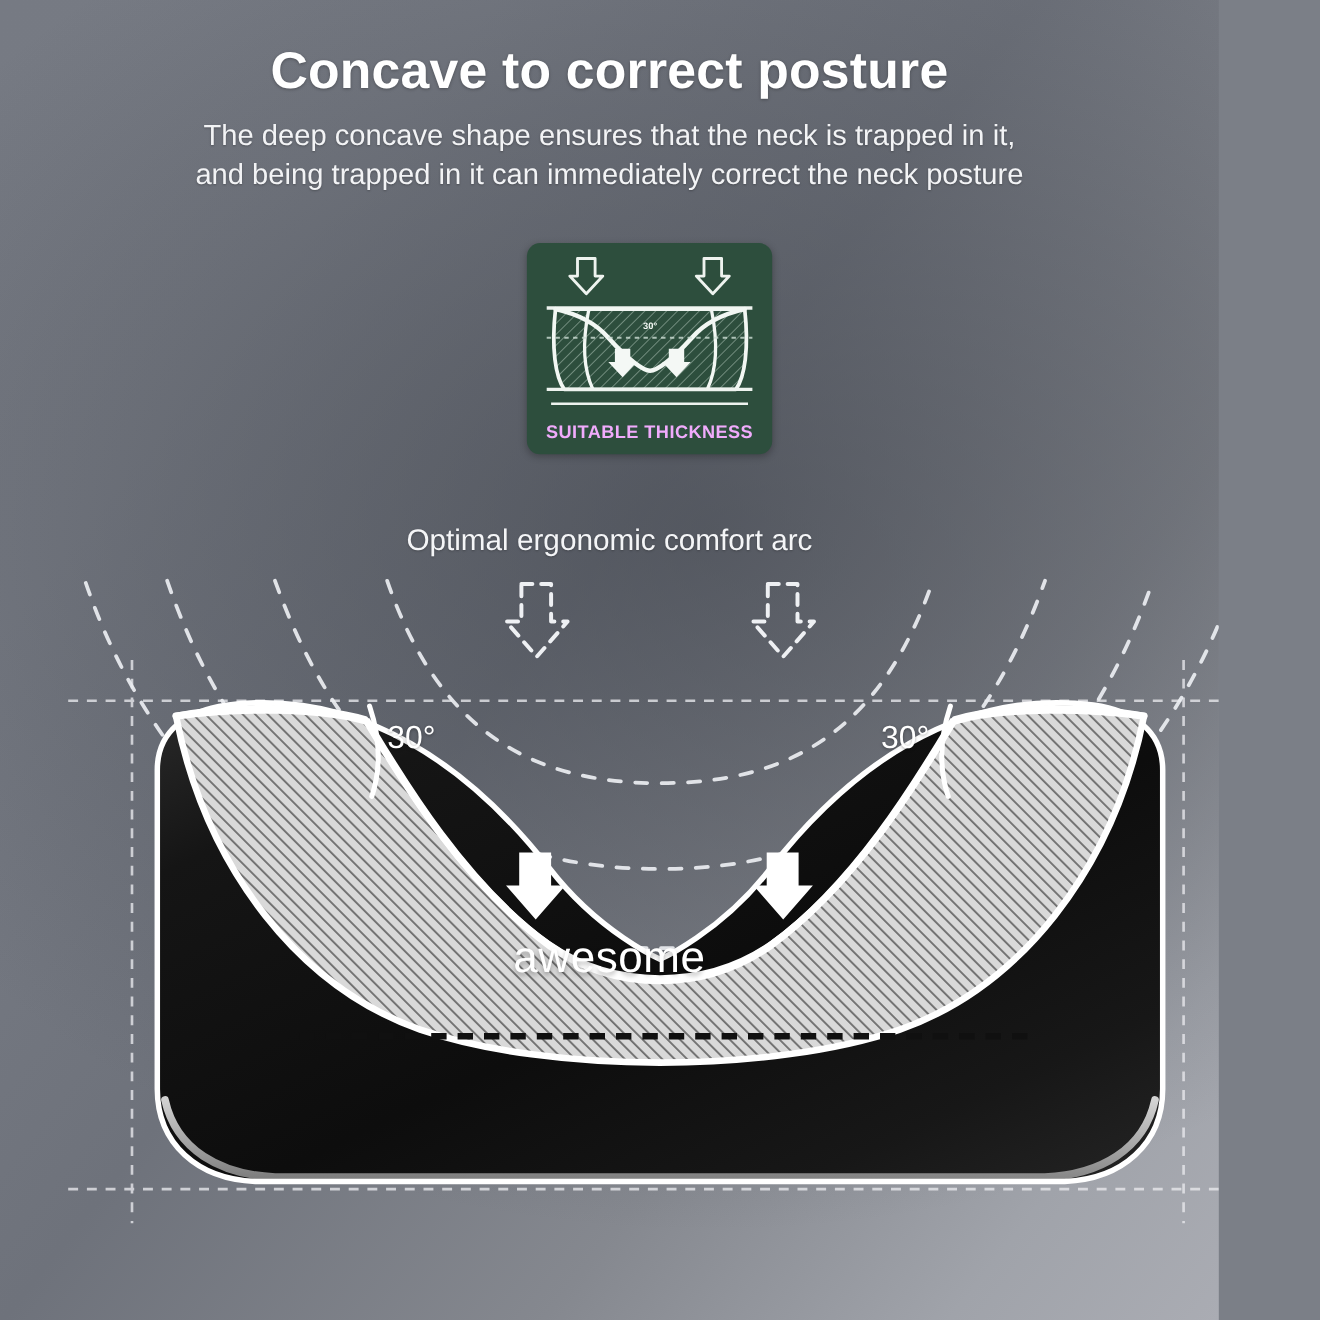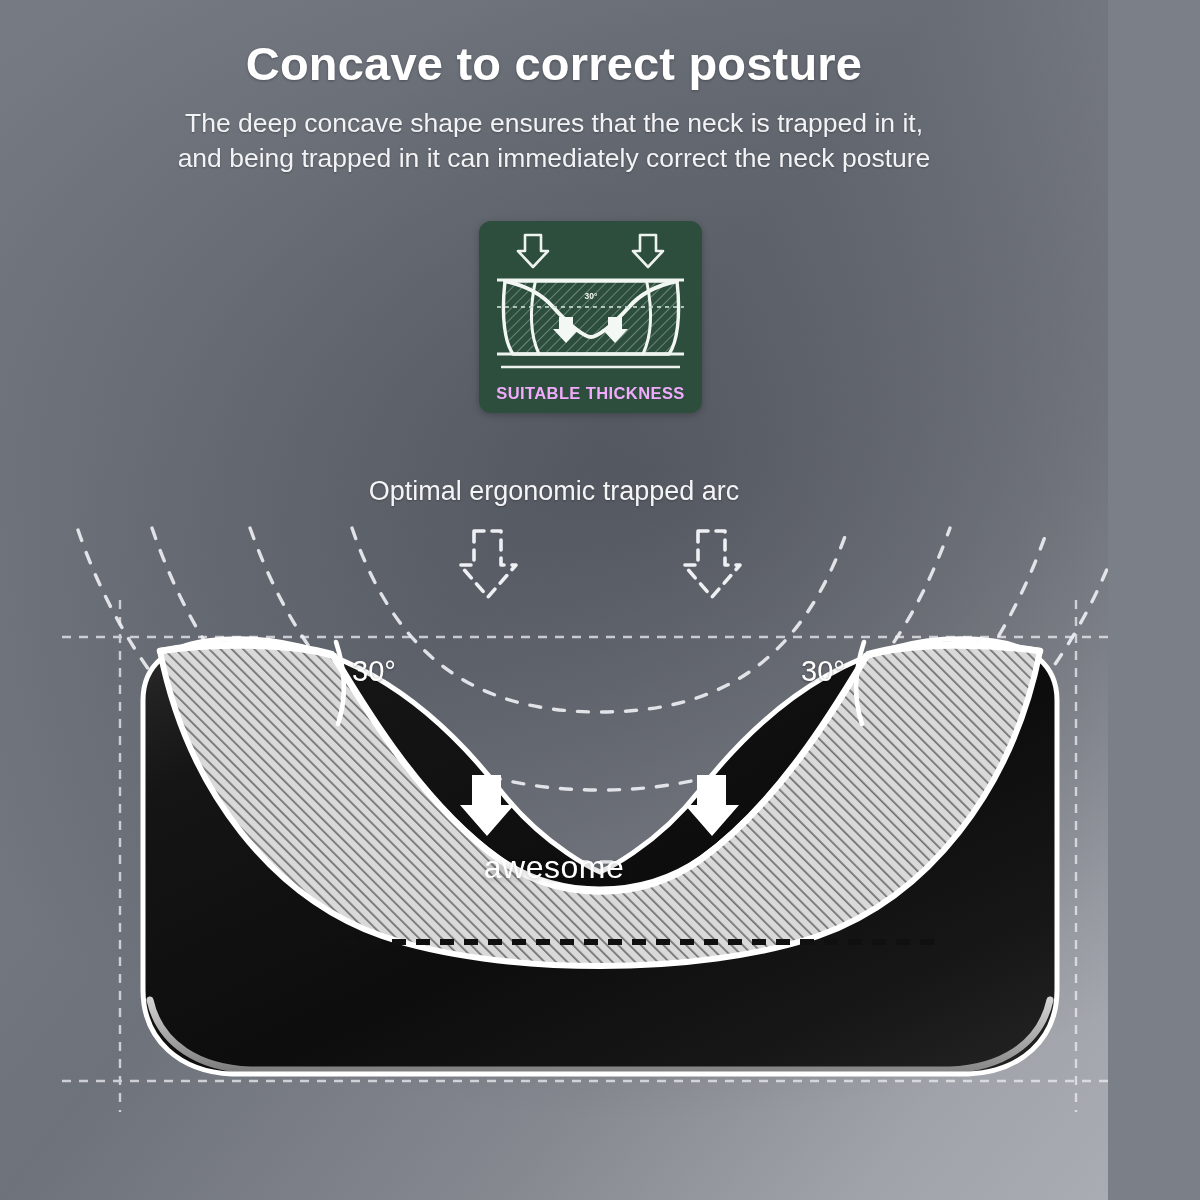--- a/index.html
+++ b/index.html
@@ -97,21 +97,21 @@
   }
   .deg-left  { left: 352px; top: 655px; }
   .deg-right { left: 801px; top: 655px; }
 
   .awesome {
     position: absolute;
     left: 0; right: 0;
     top: 849px;
     text-align: center;
     color: #ffffff;
-    font-size: 32px;
+    font-size: 40px;
     font-weight: 400;
     letter-spacing: 0.5px;
     text-shadow: 0 2px 5px rgba(0,0,0,0.30);
   }
 </style>
 </head>
 <body>
 
 <div id="stage">
 
@@ -153,21 +153,21 @@
       <g>
         <path d="M129,96 L143,96 L143,108 L149,108 L136,122 L123,108 L129,108 Z" fill="#f4f8f5"></path>
       </g>
 
       <line x1="18" y1="133" x2="205" y2="133" stroke="#eef3ef" stroke-width="3"></line>
       <line x1="22" y1="146" x2="201" y2="146" stroke="#eef3ef" stroke-width="2.4"></line>
     </svg>
     <div class="badge-caption">SUITABLE THICKNESS</div>
   </div>
 
-  <div class="arc-caption">Optimal ergonomic trapped arc</div>
+  <div class="arc-caption">Optimal ergonomic comfort arc</div>
 
   <svg id="diagram" viewBox="0 0 1200 1200">
     <defs>
 
       <pattern id="mainHatch" width="8" height="8" patternTransform="rotate(-45)" patternUnits="userSpaceOnUse">
         <rect width="8" height="8" fill="#d9d9d9"></rect>
         <line x1="0" y1="0" x2="0" y2="8" stroke="#6f6f6f" stroke-width="3.4"></line>
       </pattern>
 
       <linearGradient id="bodyGrad" x1="0" y1="0" x2="1" y2="1">

